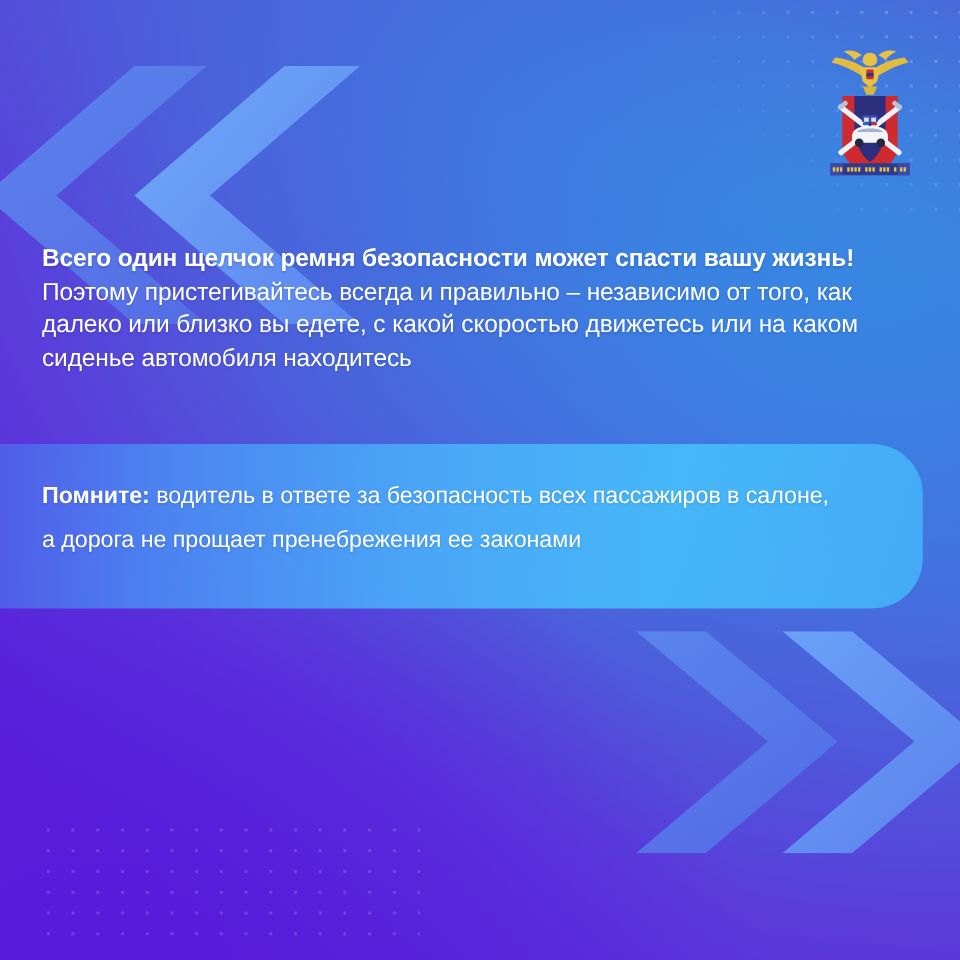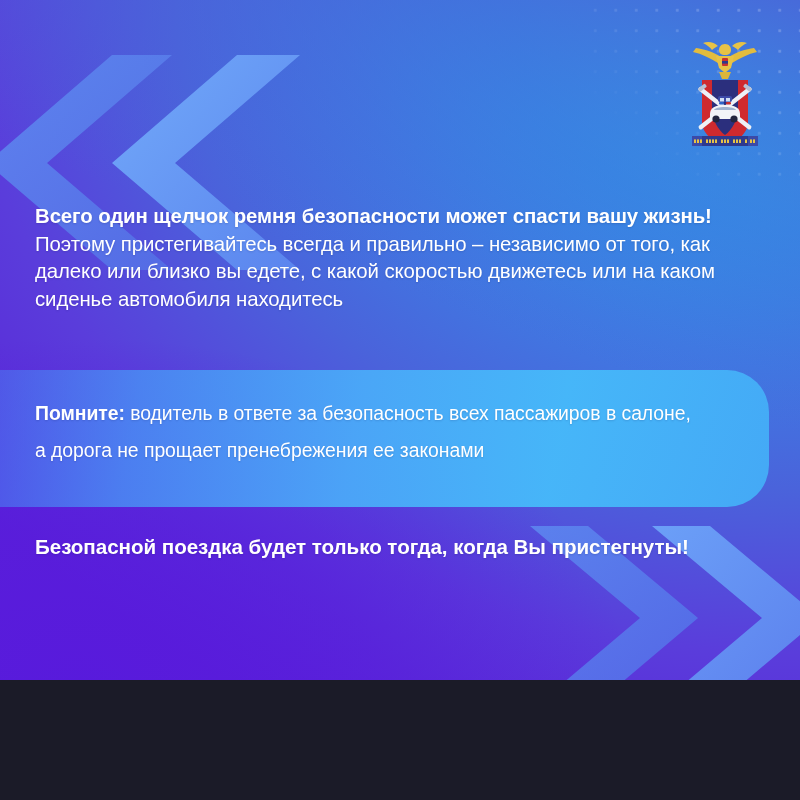--- a/index.html
+++ b/index.html
@@ -4,21 +4,21 @@
 <title>Памятка по безопасности — ремень безопасности</title>
 <style>
   html, body {
     margin: 0;
     padding: 0;
     background: #1b1b28;
   }
   #poster {
     position: relative;
     width: 800px;
-    height: 680px;
+    height: 800px;
     overflow: hidden;
     font-family: "Liberation Sans", "DejaVu Sans", sans-serif;
     color: #ffffff;
     -webkit-font-smoothing: antialiased;
   }
 
   
   .bg-base {
     position: absolute;
     inset: 0;
@@ -268,17 +268,14 @@
   </svg>
 
   <div class="block" id="block-1">
     <p><span class="lead">Всего один щелчок ремня безопасности может спасти вашу жизнь!</span><span> Поэтому пристегивайтесь всегда и правильно – независимо от того, как далеко или близко вы едете, с какой скоростью движетесь или на каком сиденье автомобиля находитесь</span></p>
   </div>
 
   <div class="block" id="block-2">
     <p><span class="lead">Помните:</span><span> водитель в ответе за безопасность всех пассажиров в салоне, а дорога не прощает пренебрежения ее законами</span></p>
   </div>
 
-  <div class="block" id="block-3">
-    <p><span class="lead">Безопасной поездка будет только тогда, когда Вы пристегнуты!</span><span></span></p>
-  </div>
 
 </div>
 
 </body></html>

